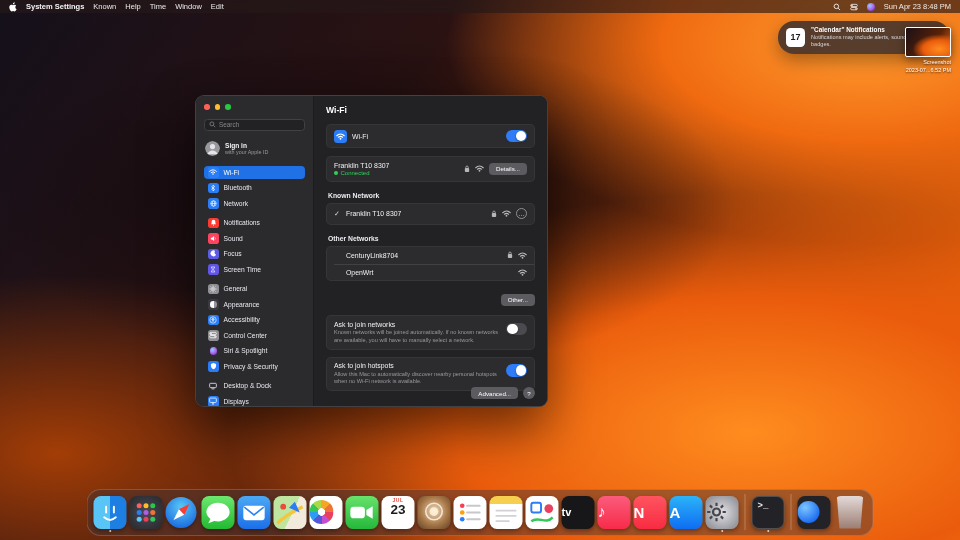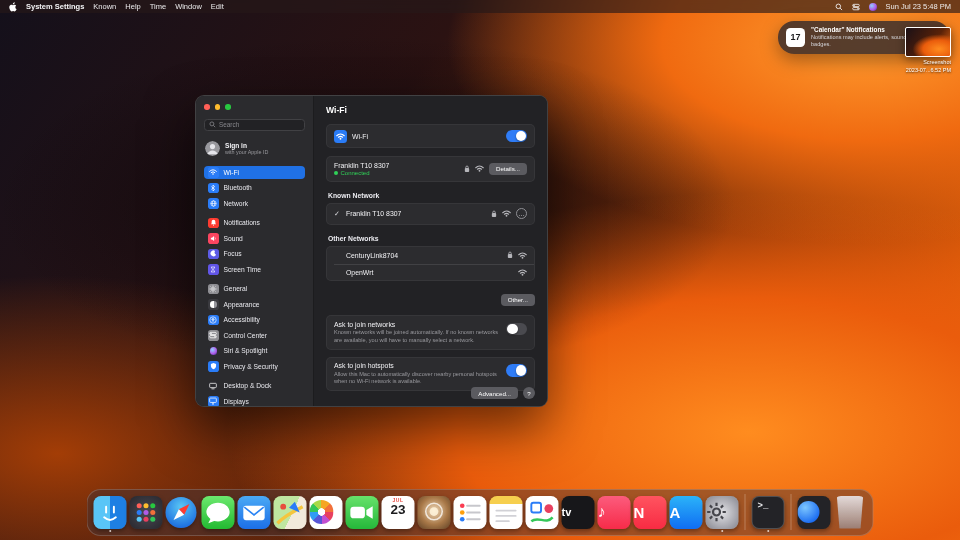--- a/index.html
+++ b/index.html
@@ -193,21 +193,21 @@
           <svg viewBox="0 0 12 12" width="8" height="8">
             <g fill="none" stroke="currentColor" stroke-width="1.2">
               <rect x="1" y="2" width="10" height="3.4" rx="1.7"></rect>
               <rect x="1" y="6.8" width="10" height="3.4" rx="1.7"></rect>
             </g>
             <circle cx="3" cy="3.7" r="1.1" fill="currentColor"></circle>
             <circle cx="9" cy="8.5" r="1.1" fill="currentColor"></circle>
           </svg>
         </span>
       <span class="orb"></span>
-      <span class="mb-item">Sun Jul 23 5:48 PM</span>
+      <span class="mb-item">Sun Apr 23 8:48 PM</span>
     </div>
   </div>
 
   <div class="notif">
     <div class="notif-cal">
         <span>17</span>
       </div>
     <div class="grow">
       <div class="notif-title">"Calendar" Notifications</div>
       <div class="notif-body">Notifications may include alerts, sounds, and icon badges.</div>

